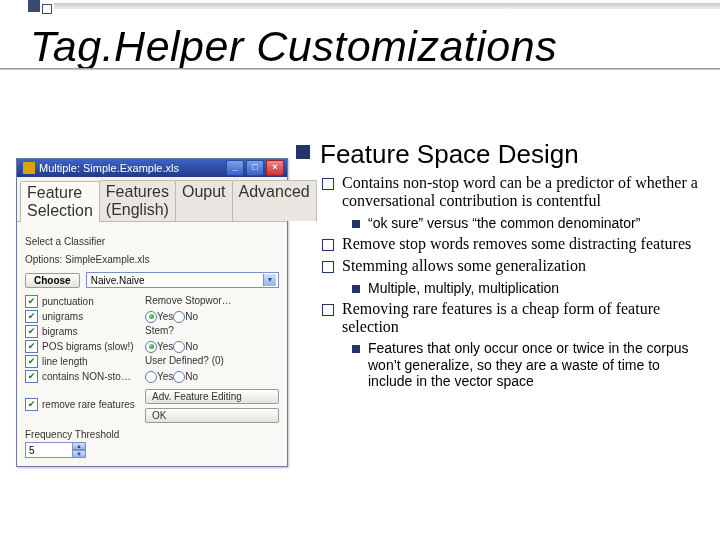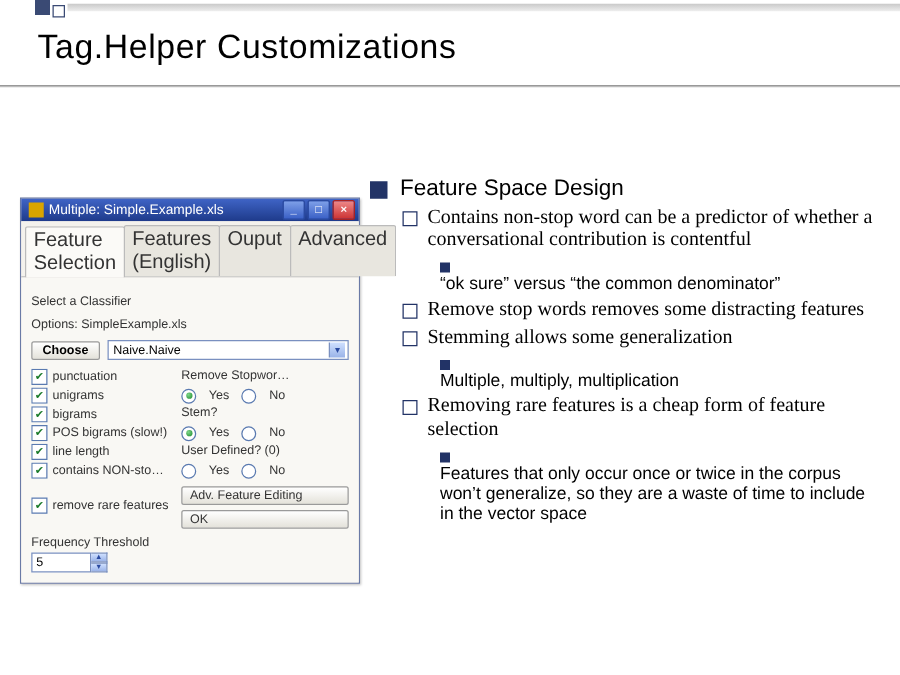--- a/index.html
+++ b/index.html
@@ -33,23 +33,24 @@
   }
   .deco .bar {
     position: absolute;
     left: 26px; top: 3px;
     width: 680px; height: 6px;
     background: linear-gradient(#c9c9c9, #eee);
   }
   .slide-title {
     position: absolute;
     left: 30px; top: 22px;
-    font-size: 27px;
+    font-size: 43px;
     font-weight: 400;
     letter-spacing: 0.5px;
+    font-style: italic;
   }
   .underline {
     position: absolute;
     left: 0; top: 68px;
     width: 720px; height: 2px;
     background: linear-gradient(#888, #ddd);
   }
   
   .win {
     position: absolute;
@@ -156,21 +157,21 @@
     color:#333;
   }
   .chk { display:flex; align-items:center; gap:4px; white-space:nowrap; overflow:hidden; }
   .chk .box {
     width:11px; height:11px;
     border:1px solid #5a7ab0;
     background:#fff;
     display:flex; align-items:center; justify-content:center;
     font-size:9px; color:#1a7a2a; line-height:9px;
   }
-  .radio-pair { display:flex; gap:10px; align-items:center; }
+  .radio-pair { display:flex; align-items:center; }
   .radio-pair .r {
     width:10px; height:10px; border:1px solid #5a7ab0; border-radius:50%;
     display:flex; align-items:center; justify-content:center; background:#fff;
   }
   .radio-pair .r.sel::after{
     content:""; width:5px; height:5px; border-radius:50%;
     background: radial-gradient(circle at 35% 35%, #7fd68a, #1a8a2a);
   }
   .radio-pair span { font-size:10px; }
   .qlabel { white-space:nowrap; overflow:hidden; }
@@ -207,25 +208,25 @@
     position: absolute;
     left: 296px; top: 140px;
     width: 410px;
     font-size: 16px;
     line-height: 1.15;
   }
   ul { list-style:none; margin:0; padding:0; }
   li { margin: 0 0 4px 0; }
   .b-l1 { display:flex; }
   .b-l1 .mk { width:14px; height:14px; background:#223366; margin:5px 10px 0 0; flex:none; }
-  .b-l1 .txt { font-size:18px; }
+  .b-l1 .txt { font-size:26px; }
   .b-l2 { display:flex; margin-left: 26px; }
   .b-l2 .mk { width:10px; height:10px; border:1.5px solid #223366; margin:4px 8px 0 0; flex:none; }
   .b-l2 .txt { font-size:16px;font-family:Liberation Serif, serif; }
-  .b-l3 { display:flex; margin-left: 56px; flex-direction: column; }
+  .b-l3 { display:flex; margin-left: 56px; }
   .b-l3 .mk { width:8px; height:8px; background:#223366; margin:5px 8px 0 0; flex:none; }
   .b-l3 .txt { font-size:14px; }
 </style>
 </head>
 <body>
 
 <div class="deco">
   <div class="box1"></div>
   <div class="box2"></div>
   <div class="bar"></div>

